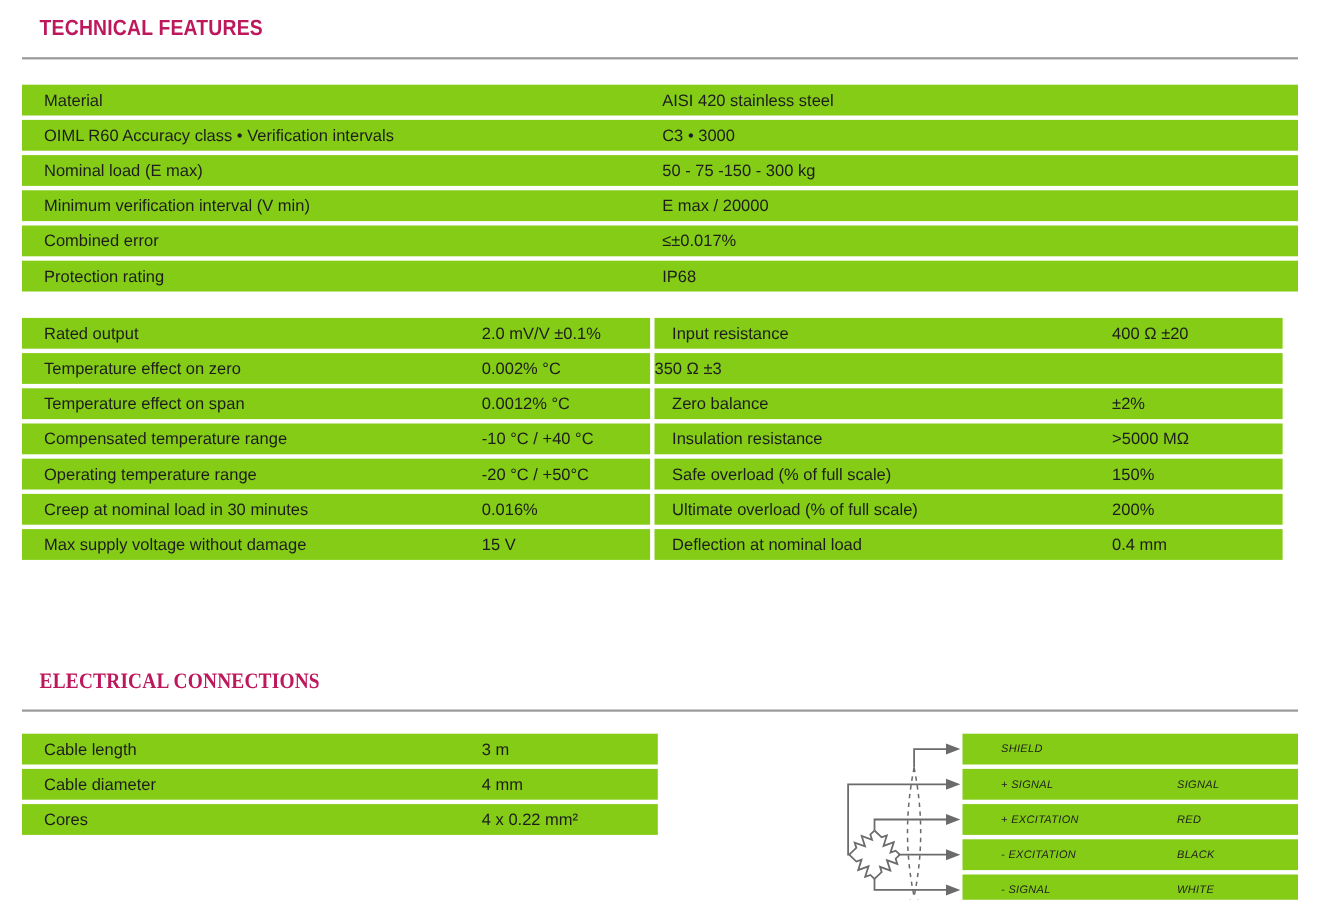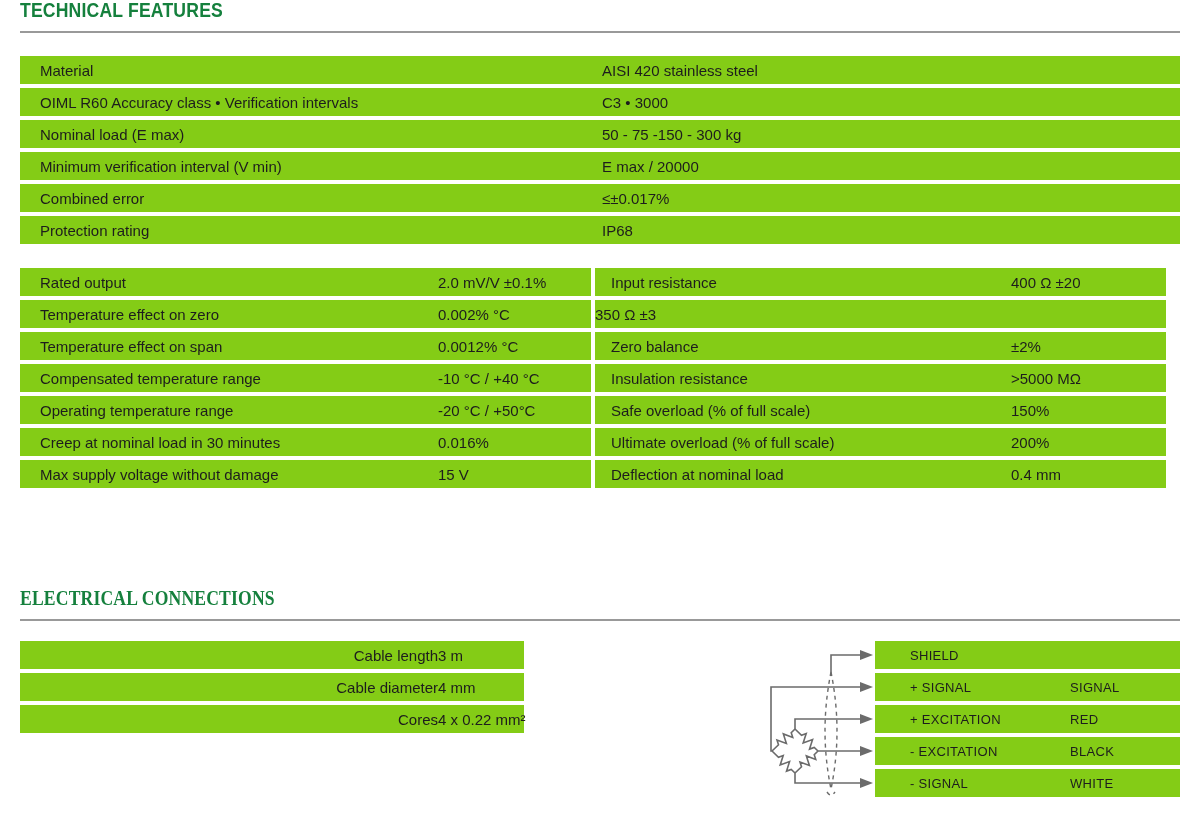--- a/index.html
+++ b/index.html
@@ -6,23 +6,23 @@
   body {
     width:1200px; height:818px;
     background:#ffffff;
     font-family:"Liberation Sans", sans-serif;
     color:#1d1d1d;
     overflow:hidden;
   }
   .container { padding:0 20px; width:1160px; }
 
   .heading {
-    margin:0; padding:0;
+    margin:16px; padding:0;
     font-size:20px; line-height:20px;
-    font-weight:bold; color:#15803d;
+    font-weight:bold; color:#be185d;
     white-space:nowrap;
   }
   .heading .squeeze {
     display:inline-block;
     transform:scaleX(0.88);
     transform-origin:0 50%;
     letter-spacing:0.2px;
   }
   .rule { height:2px; background:#999999; margin-top:11px; }
 
@@ -45,27 +45,27 @@
   .colL .lbl { flex:0 0 418px; padding-left:20px; box-sizing:border-box; }
   .colR .lbl { flex:0 0 416px; padding-left:16px; box-sizing:border-box; }
 
   .mt-table1 { margin-top:23px; }
   .mt-table2 { margin-top:24px; }
   .mt-head2  { margin-top:100px;font-family:Liberation Serif, serif; }
   .mt-sec3   { margin-top:20px; }
 
   
   .ec-area { position:relative; height:168px; }
-  .cable-table { position:absolute; left:0; top:0; width:504px;text-align:right; }
+  .cable-table { position:absolute; left:0; top:0; width:578px; }
   .cable-table .lbl { flex:0 0 418px; padding-left:20px; box-sizing:border-box; }
 
   .wiring-svg { position:absolute; left:732px; top:-5px; }
 
   .conn-table { position:absolute; left:855px; top:0; width:305px; }
-  .conn-table .row { font-size:13px; letter-spacing:0.3px; }
+  .conn-table .row { font-size:10px; letter-spacing:0.3px;font-style:italic; }
   .conn-table .lbl { flex:0 0 195px; padding-left:35px; box-sizing:border-box; }
 </style>
 </head>
 <body>
 
 <div class="container">
 
   <h1 class="heading"><span class="squeeze">TECHNICAL FEATURES</span></h1>
   <div class="rule"></div>
 

